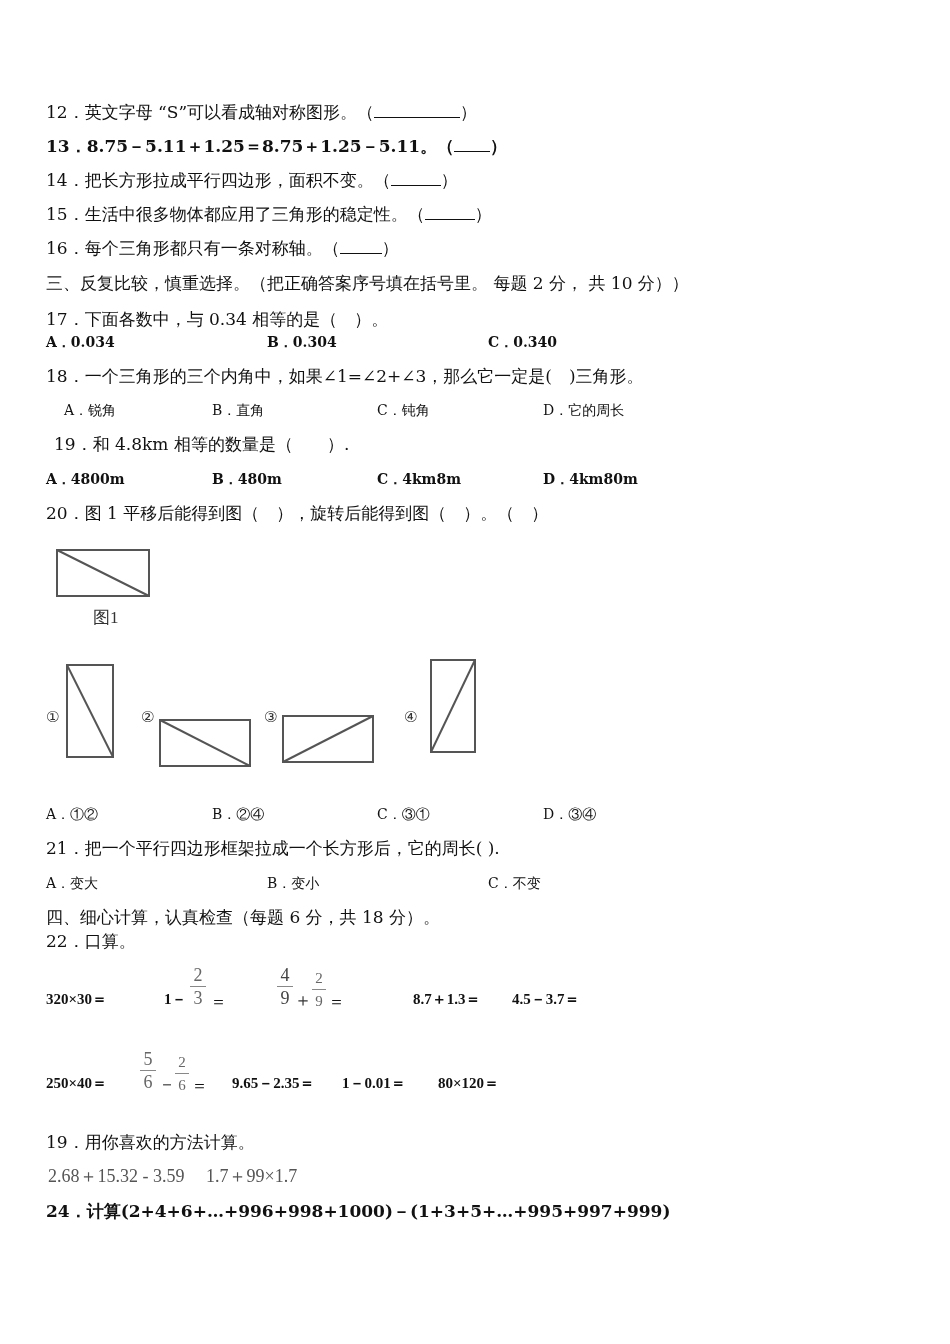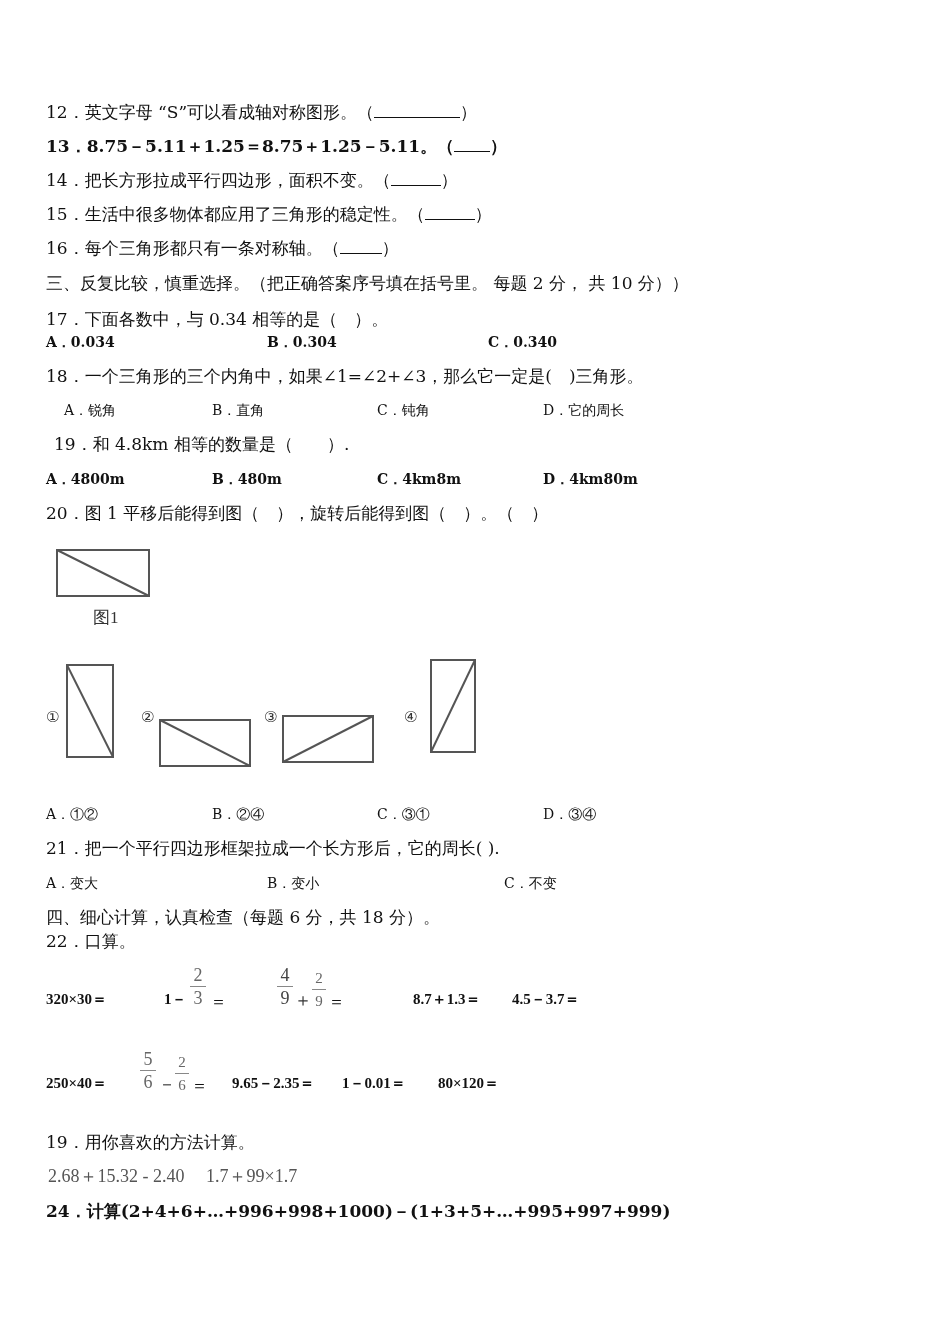--- a/index.html
+++ b/index.html
@@ -89,21 +89,21 @@
 </svg>
 
 <div class="abs opt" style="left:46px;top:804px;">A．①②</div>
 <div class="abs opt" style="left:212px;top:804px;">B．②④</div>
 <div class="abs opt" style="left:377px;top:804px;">C．③①</div>
 <div class="abs opt" style="left:543px;top:804px;">D．③④</div>
 
 <div class="abs q" style="left:46px;top:838px;">21．把一个平行四边形框架拉成一个长方形后，它的周长( ).</div>
 <div class="abs opt" style="left:46px;top:873px;">A．变大</div>
 <div class="abs opt" style="left:267px;top:873px;">B．变小</div>
-<div class="abs opt" style="left:488px;top:873px;margin-left:16px;">C．不变</div>
+<div class="abs opt" style="left:488px;top:873px;">C．不变</div>
 
 <div class="abs q" style="left:46px;top:907px;">四、细心计算，认真检查（每题 6 分，共 18 分）。</div>
 <div class="abs q" style="left:46px;top:931px;">22．口算。</div>
 
 <div class="abs calc" style="left:46px;top:990px;">320×30＝</div>
 <div class="abs calc" style="left:164px;top:990px;">1－</div>
 <div class="frac" style="left:190px;top:965px;width:16px;">
   <span class="num">2</span>
   <span class="bar"></span>
   <span class="den">3</span>
@@ -138,16 +138,16 @@
   <span class="bar"></span>
   <span class="den">6</span>
 </div>
 <div class="abs calc" style="left:191px;top:1074px;font-weight:normal;font-size:17px;">＝</div>
 
 <div class="abs calc" style="left:232px;top:1074px;">9.65－2.35＝</div>
 <div class="abs calc" style="left:342px;top:1074px;">1－0.01＝</div>
 <div class="abs calc" style="left:438px;top:1074px;">80×120＝</div>
 
 <div class="abs q" style="left:46px;top:1132px;">19．用你喜欢的方法计算。</div>
-<div class="abs light" style="left:48px;top:1164px;">2.68＋15.32 - 2.40</div>
+<div class="abs light" style="left:48px;top:1164px;">2.68＋15.32 - 3.59</div>
 <div class="abs light" style="left:206px;top:1164px;">1.7＋99×1.7</div>
 
 <div class="abs q bold" style="left:46px;top:1201px;">24．计算(2+4+6+…+996+998+1000)－(1+3+5+…+995+997+999)</div>
 
 </body></html>

